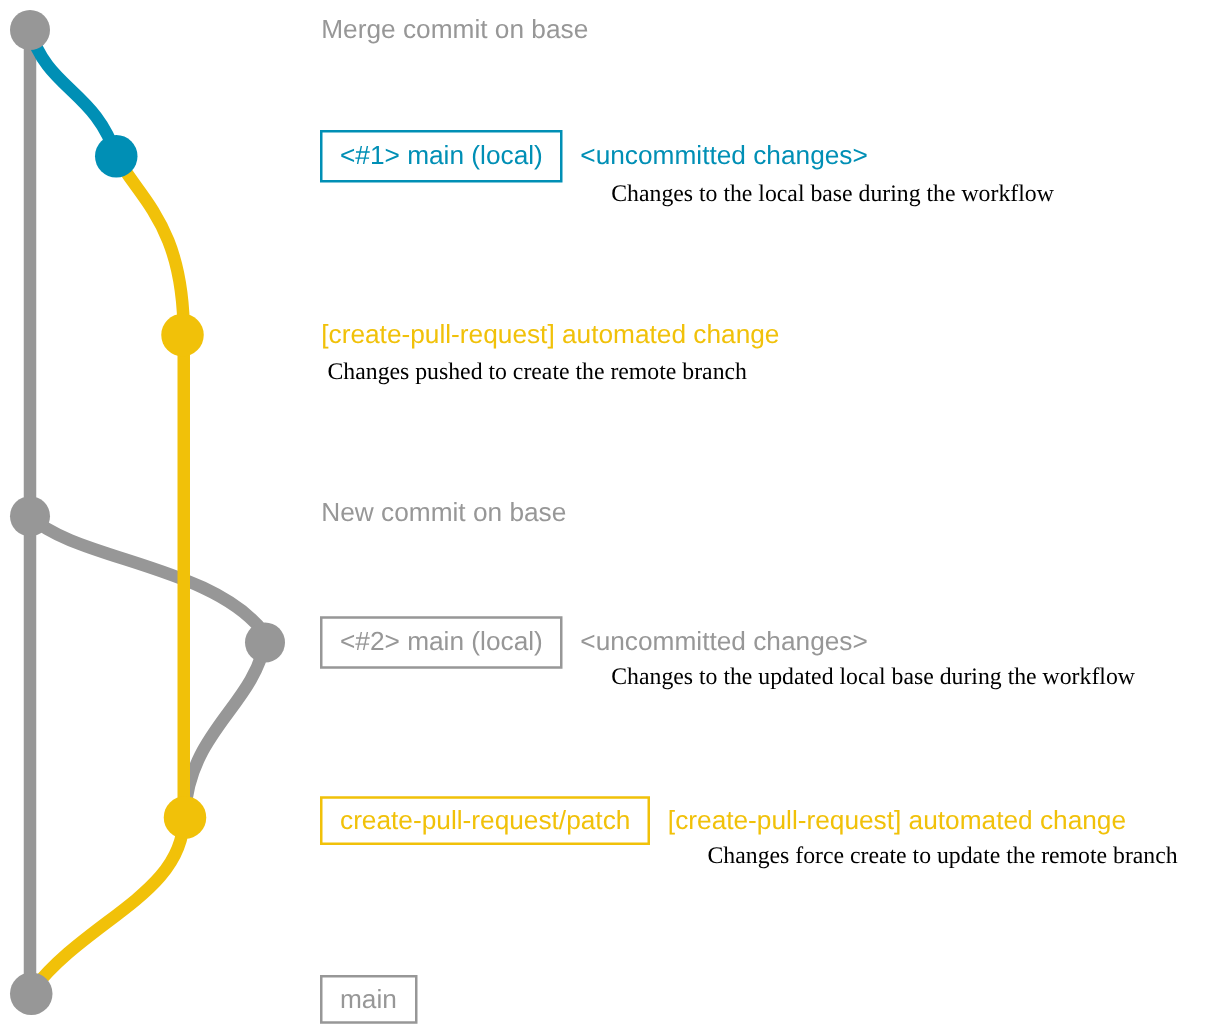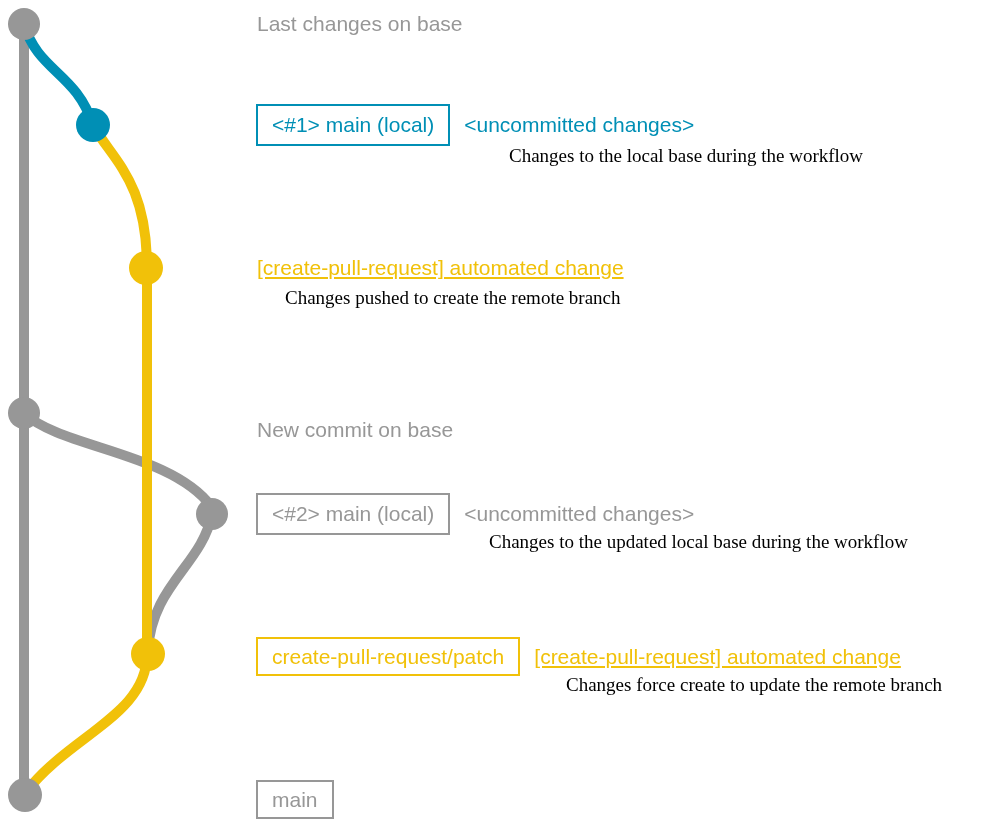--- a/index.html
+++ b/index.html
@@ -15,21 +15,21 @@
   .badge{display:inline-flex;align-items:center;justify-content:center;
          border:2px solid var(--gray);border-radius:0;padding:0 14px;
          font-size:21px;color:var(--gray);background:var(--background);}
   .badge.h40{height:38px;}
   .badge.h37{height:35px;}
   .badge.blue{border-color:var(--blue);color:var(--blue);}
   .badge.yellow{border-color:var(--yellow);color:var(--yellow);}
   .title{font-size:21px;}
   .title.blue{color:var(--blue);}
   .title.gray{color:var(--gray);}
-  .title.yellow{color:var(--yellow);text-decoration:underline;}
+  .title.yellow{color:var(--yellow);}
   .desc{position:absolute;font-family:"Liberation Serif",serif;font-size:19px;color:var(--text-black);white-space:nowrap;}
 
   .stroke-gray{stroke:var(--gray);}
   .stroke-blue{stroke:var(--blue);}
   .stroke-yellow{stroke:var(--yellow);}
   .fill-gray{fill:var(--gray);}
   .fill-blue{fill:var(--blue);}
   .fill-yellow{fill:var(--yellow);}
   path.branch{fill:none;stroke-width:10;stroke-linecap:round;}
 </style>
@@ -54,35 +54,35 @@
     <circle class="fill-gray" cx="24" cy="24" r="16"></circle>
     <circle class="fill-blue" cx="93" cy="125" r="17"></circle>
     <circle class="fill-yellow" cx="146" cy="268" r="17"></circle>
     <circle class="fill-gray" cx="24" cy="413" r="16"></circle>
     <circle class="fill-gray" cx="212" cy="514" r="16"></circle>
     <circle class="fill-yellow" cx="148" cy="654" r="17"></circle>
     <circle class="fill-gray" cx="25" cy="795" r="17"></circle>
   </svg>
 
   <div class="row" style="left:257px;top:12px;">
-    <span class="plain-label">Last changes on base</span>
+    <span class="plain-label">Merge commit on base</span>
   </div>
 
   <div class="row" style="left:256px;top:104px;">
     <span class="badge blue h40">&lt;#1&gt; main (local)</span>
     <span class="title blue">&lt;uncommitted changes&gt;</span>
   </div>
-  <div class="desc" style="left:509px;top:145px;">Changes to the local base during the workflow</div>
+  <div class="desc" style="left:489px;top:145px;">Changes to the local base during the workflow</div>
 
   <div class="row" style="left:257px;top:256px;">
     <span class="title yellow">[create-pull-request] automated change</span>
   </div>
-  <div class="desc" style="left:285px;top:287px;">Changes pushed to create the remote branch</div>
+  <div class="desc" style="left:262px;top:287px;">Changes pushed to create the remote branch</div>
 
-  <div class="row" style="left:257px;top:399px;margin-top:19px;">
+  <div class="row" style="left:257px;top:399px;">
     <span class="plain-label">New commit on base</span>
   </div>
 
   <div class="row" style="left:256px;top:493px;">
     <span class="badge h40">&lt;#2&gt; main (local)</span>
     <span class="title gray">&lt;uncommitted changes&gt;</span>
   </div>
   <div class="desc" style="left:489px;top:531px;">Changes to the updated local base during the workflow</div>
 
   <div class="row" style="left:256px;top:637px;text-align:center;">

